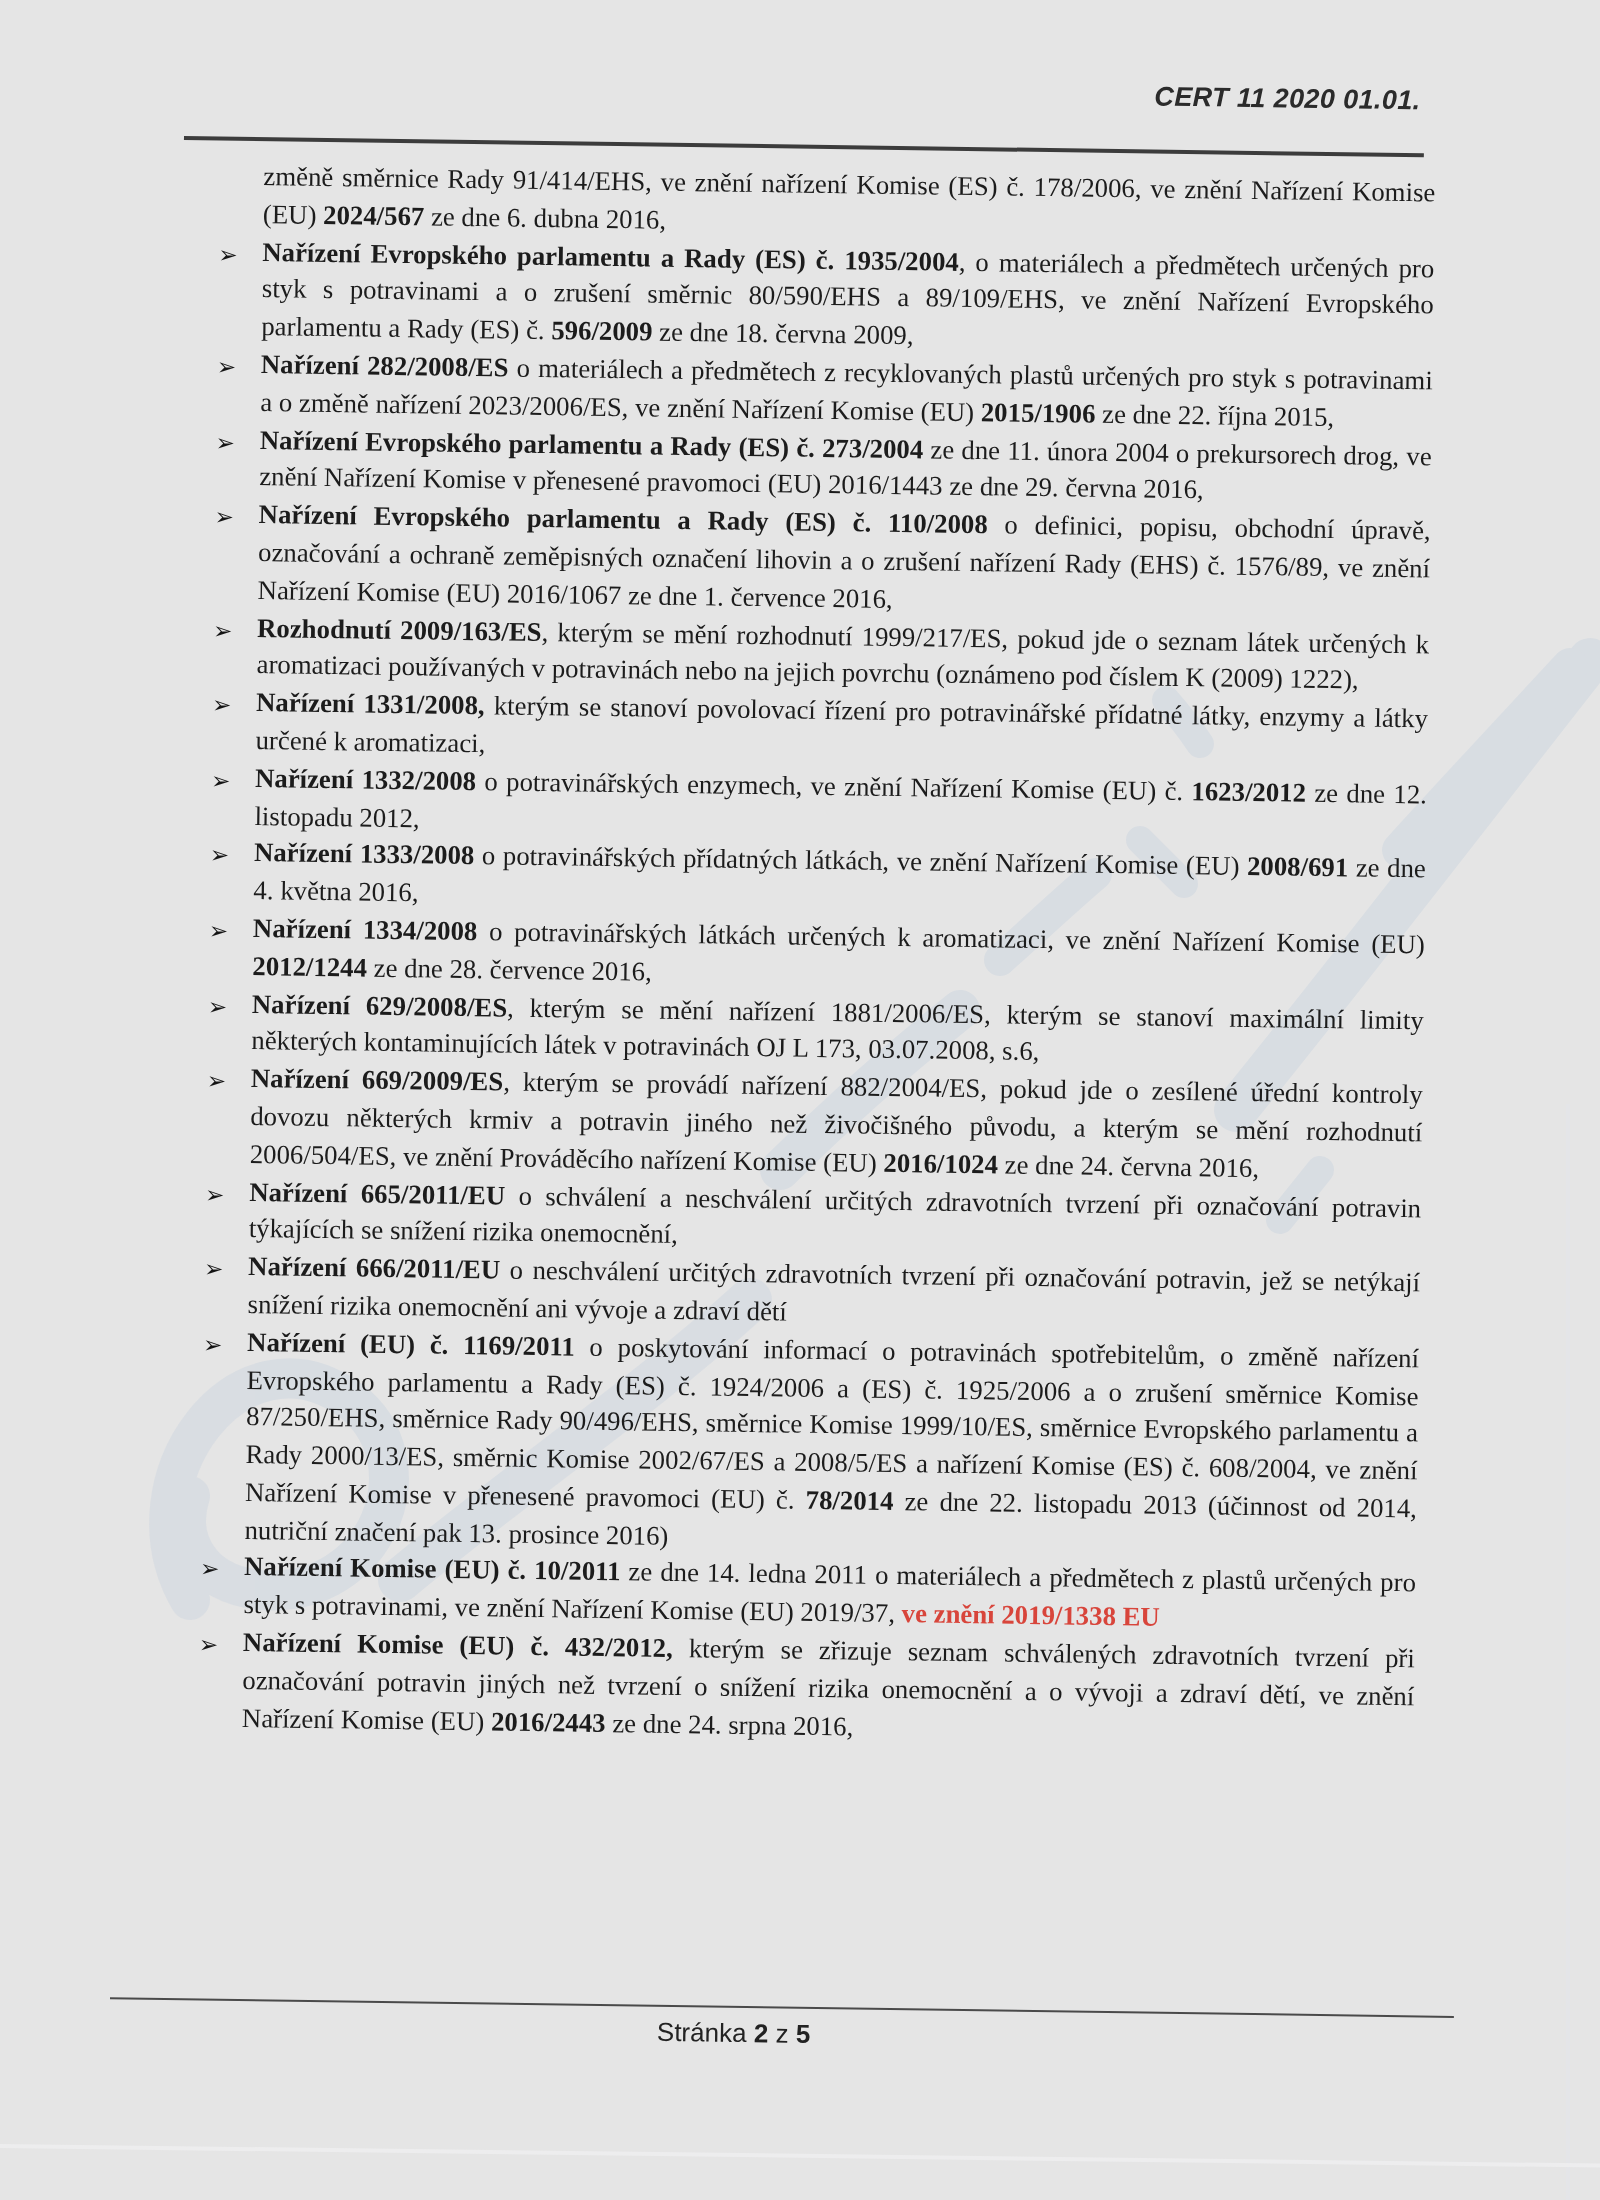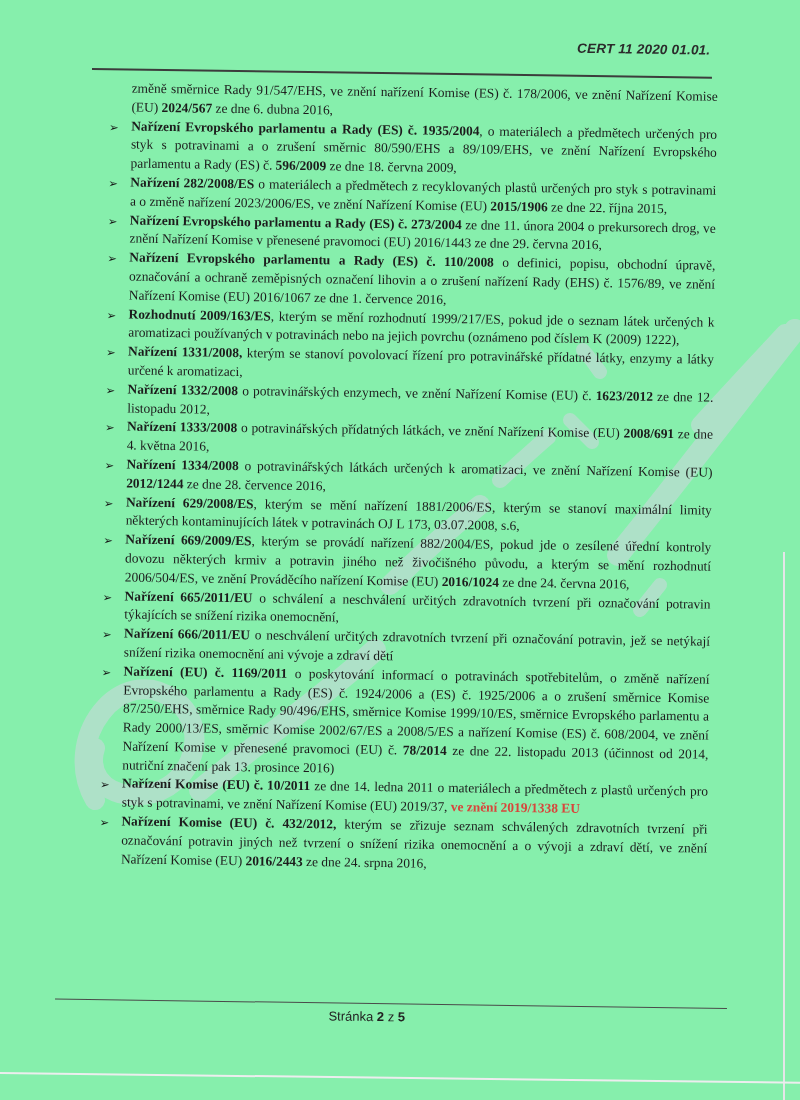--- a/index.html
+++ b/index.html
@@ -3,21 +3,21 @@
 <meta charset="utf-8">
 <style>
   :root{
     --text:#1c1c1c;
     --accent:#d8453b;
     --watermark:#cfd7e0;
     --rule:#3c3c3c;
   }
   html,body{margin:0;padding:0;background:#ffffff;}
   .page{
-    position:relative;width:800px;height:1100px;background:#86efac;
+    position:relative;width:800px;height:1100px;background:#e5e5e5;
     font-family:"Liberation Serif", serif;color:var(--text);overflow:hidden;
   }
   .watermark{position:absolute;inset:0;z-index:0;pointer-events:none;}
   .scan-artifacts .edge-right{
     position:absolute;left:783px;top:552px;width:2px;height:548px;
     background:#e4e5e8;z-index:0;
   }
   .scan-artifacts .edge-bottom{
     position:absolute;left:0;top:1072px;width:810px;height:2px;
     background:#ededee;transform:rotate(0.7deg);transform-origin:left top;z-index:0;
@@ -83,21 +83,21 @@
     <div class="edge-bottom"></div>
   </div>
 
   <div class="rotated">
 
     <div class="doc-header">CERT 11 2020 01.01.</div>
 
     <div class="top-rule"></div>
 
     <div class="body-text">
-      <p class="intro"><span>změně směrnice Rady 91/547/EHS, ve znění nařízení Komise (ES) č. 178/2006, ve znění Nařízení Komise (EU) </span><span class="b">2024/567</span><span> ze dne 6. dubna 2016,</span></p>
+      <p class="intro"><span>změně směrnice Rady 91/414/EHS, ve znění nařízení Komise (ES) č. 178/2006, ve znění Nařízení Komise (EU) </span><span class="b">2024/567</span><span> ze dne 6. dubna 2016,</span></p>
       <ul class="reg-list">
           <li class="item"><span class="marker">➢</span><span class="b">Nařízení Evropského parlamentu a Rady (ES) č. 1935/2004</span><span>, o materiálech a předmětech určených pro styk s potravinami a o zrušení směrnic 80/590/EHS a 89/109/EHS, ve znění Nařízení Evropského parlamentu a Rady (ES) č. </span><span class="b">596/2009</span><span> ze dne 18. června 2009,</span></li>
           <li class="item"><span class="marker">➢</span><span class="b">Nařízení 282/2008/ES</span><span> o materiálech a předmětech z recyklovaných plastů určených pro styk s potravinami a o změně nařízení 2023/2006/ES, ve znění Nařízení Komise (EU) </span><span class="b">2015/1906</span><span> ze dne 22. října 2015,</span></li>
           <li class="item"><span class="marker">➢</span><span class="b">Nařízení Evropského parlamentu a Rady (ES) č. 273/2004</span><span> ze dne 11. února 2004 o prekursorech drog, ve znění Nařízení Komise v přenesené pravomoci (EU) 2016/1443 ze dne 29. června 2016,</span></li>
           <li class="item"><span class="marker">➢</span><span class="b">Nařízení Evropského parlamentu a Rady (ES) č. 110/2008</span><span> o definici, popisu, obchodní úpravě, označování a ochraně zeměpisných označení lihovin a o zrušení nařízení Rady (EHS) č. 1576/89, ve znění Nařízení Komise (EU) 2016/1067 ze dne 1. července 2016,</span></li>
           <li class="item"><span class="marker">➢</span><span class="b">Rozhodnutí 2009/163/ES</span><span>, kterým se mění rozhodnutí 1999/217/ES, pokud jde o seznam látek určených k aromatizaci používaných v potravinách nebo na jejich povrchu (oznámeno pod číslem K (2009) 1222),</span></li>
           <li class="item"><span class="marker">➢</span><span class="b">Nařízení 1331/2008,</span><span> kterým se stanoví povolovací řízení pro potravinářské přídatné látky, enzymy a látky určené k aromatizaci,</span></li>
           <li class="item"><span class="marker">➢</span><span class="b">Nařízení 1332/2008</span><span> o potravinářských enzymech, ve znění Nařízení Komise (EU) č. </span><span class="b">1623/2012</span><span> ze dne 12. listopadu 2012,</span></li>
           <li class="item"><span class="marker">➢</span><span class="b">Nařízení 1333/2008</span><span> o potravinářských přídatných látkách, ve znění Nařízení Komise (EU) </span><span class="b">2008/691</span><span> ze dne 4. května 2016,</span></li>
           <li class="item"><span class="marker">➢</span><span class="b">Nařízení 1334/2008</span><span> o potravinářských látkách určených k aromatizaci, ve znění Nařízení Komise (EU) </span><span class="b">2012/1244</span><span> ze dne 28. července 2016,</span></li>

